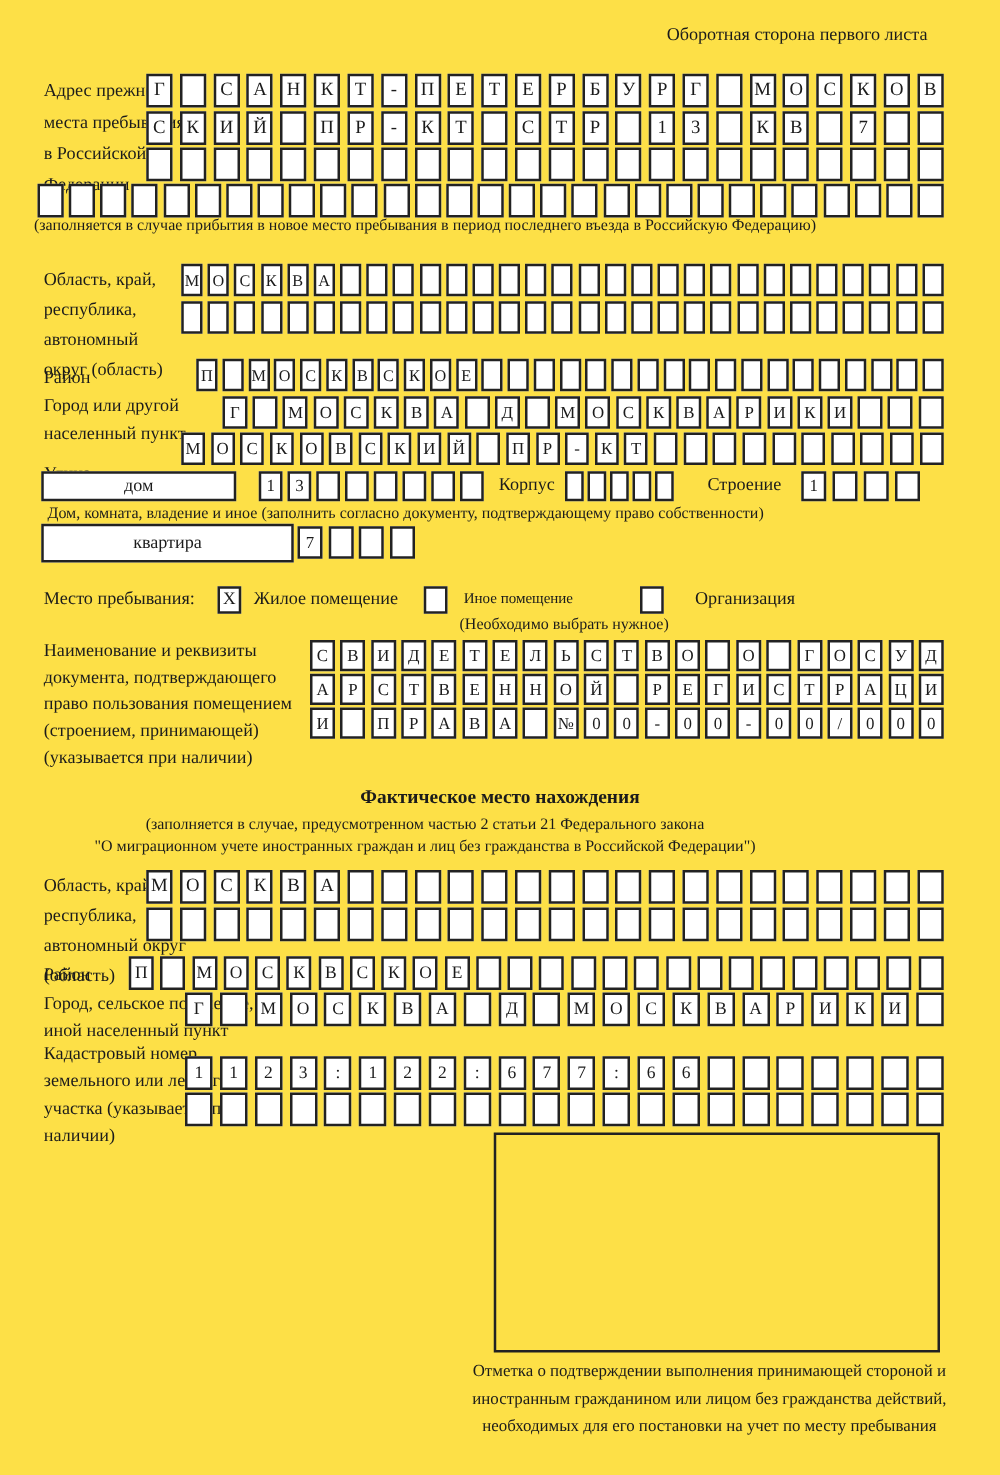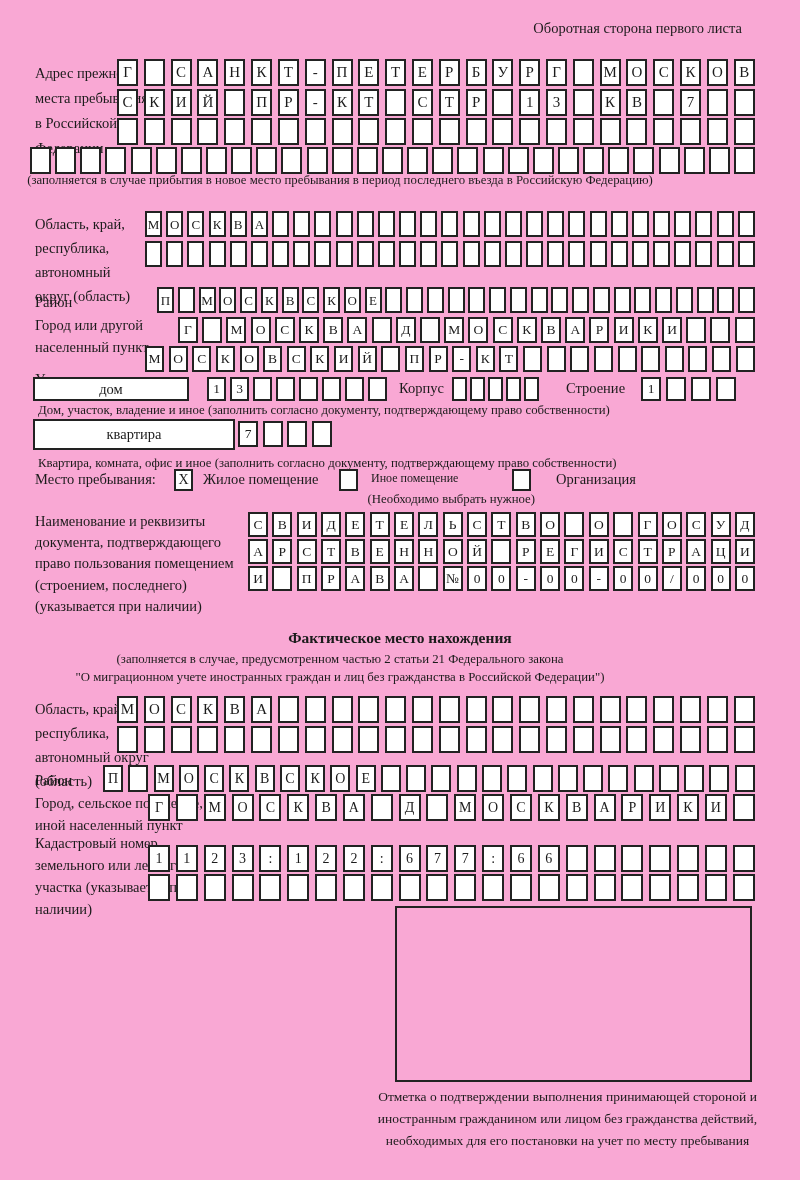--- a/index.html
+++ b/index.html
@@ -1,16 +1,16 @@
 <!DOCTYPE html>
 <html><head>
 <meta charset="utf-8">
 <style>
   html,body{margin:0;padding:0;background:#fff;}
-  .page{position:relative;width:800px;height:1180px;background:#f9a8d4;
+  .page{position:relative;width:800px;height:1180px;background:#fde047;
         font-family:"Liberation Serif",serif;color:#1b1b1b;overflow:hidden;}
   .abs{position:absolute;}
   .lbl{position:absolute;font-size:14.5px;line-height:25px;}
   .cap{position:absolute;font-size:12.8px;}
   .ctr{left:0;width:680px;text-align:center;}
   .title{position:absolute;font-weight:bold;font-size:15.5px;left:0;width:800px;text-align:center;}
   .boxrow{position:absolute;display:flex;justify-content:space-between;align-items:stretch;}
   .boxrow .bx{box-sizing:border-box;border:2px solid #222;width:var(--bw,21px);
         display:flex;align-items:center;justify-content:center;
         font-size:var(--fs,15px);line-height:1;background:#fff;}
@@ -313,41 +313,40 @@
       <div class="bx"></div>
       <div class="bx"></div>
     </div>
   <div class="abs" style="left:566px;top:380px;font-size:14.5px;">Строение</div>
   <div class="boxrow" style="left:641px;top:377px;width:95px;height:24px;--bw:20px;--fs:13.5px;">
       <div class="bx">1</div>
       <div class="bx"></div>
       <div class="bx"></div>
       <div class="bx"></div>
     </div>
-  <div class="cap" style="left:38px;top:403px;">Дом, участок, владение и иное (заполнить согласно документу, подтверждающему право собственности)</div>
+  <div class="cap" style="left:38px;top:403px;">Дом, комната, владение и иное (заполнить согласно документу, подтверждающему право собственности)</div>
 
   <div class="bigbox" style="left:33px;top:419px;width:202px;height:31px;">квартира</div>
   <div class="boxrow" style="left:238px;top:421px;width:94px;height:26px;--bw:20px;--fs:13.5px;">
       <div class="bx">7</div>
       <div class="bx"></div>
       <div class="bx"></div>
       <div class="bx"></div>
     </div>
-  <div class="cap" style="left:38px;top:456px;">Квартира, комната, офис и иное (заполнить согласно документу, подтверждающему право собственности)</div>
 
   <div class="abs" style="left:35px;top:471px;font-size:14.5px;">Место пребывания:</div>
   <div class="chk" style="left:174px;top:469px;">X</div>
   <div class="abs" style="left:203px;top:471px;font-size:14.5px;">Жилое помещение</div>
   <div class="chk" style="left:339px;top:469px;"></div>
   <div class="abs" style="left:371px;top:471px;font-size:12px;">Иное помещение</div>
   <div class="chk" style="left:512px;top:469px;"></div>
   <div class="abs" style="left:556px;top:471px;font-size:14.5px;">Организация</div>
   <div class="cap" style="left:135px;top:492px;width:400px;text-align:right;">(Необходимо выбрать нужное)</div>
 
-  <div class="lbl" style="left:35px;top:511px;width:218px;line-height:21.2px;">Наименование и реквизиты документа, подтверждающего право пользования помещением (строением, последнего) (указывается при наличии)</div>
+  <div class="lbl" style="left:35px;top:511px;width:218px;line-height:21.2px;">Наименование и реквизиты документа, подтверждающего право пользования помещением (строением, принимающей) (указывается при наличии)</div>
   <div class="boxrow" style="left:248px;top:512px;width:507px;height:25px;--bw:20px;--fs:13.5px;">
       <div class="bx">С</div>
       <div class="bx">В</div>
       <div class="bx">И</div>
       <div class="bx">Д</div>
       <div class="bx">Е</div>
       <div class="bx">Т</div>
       <div class="bx">Е</div>
       <div class="bx">Л</div>
       <div class="bx">Ь</div>

